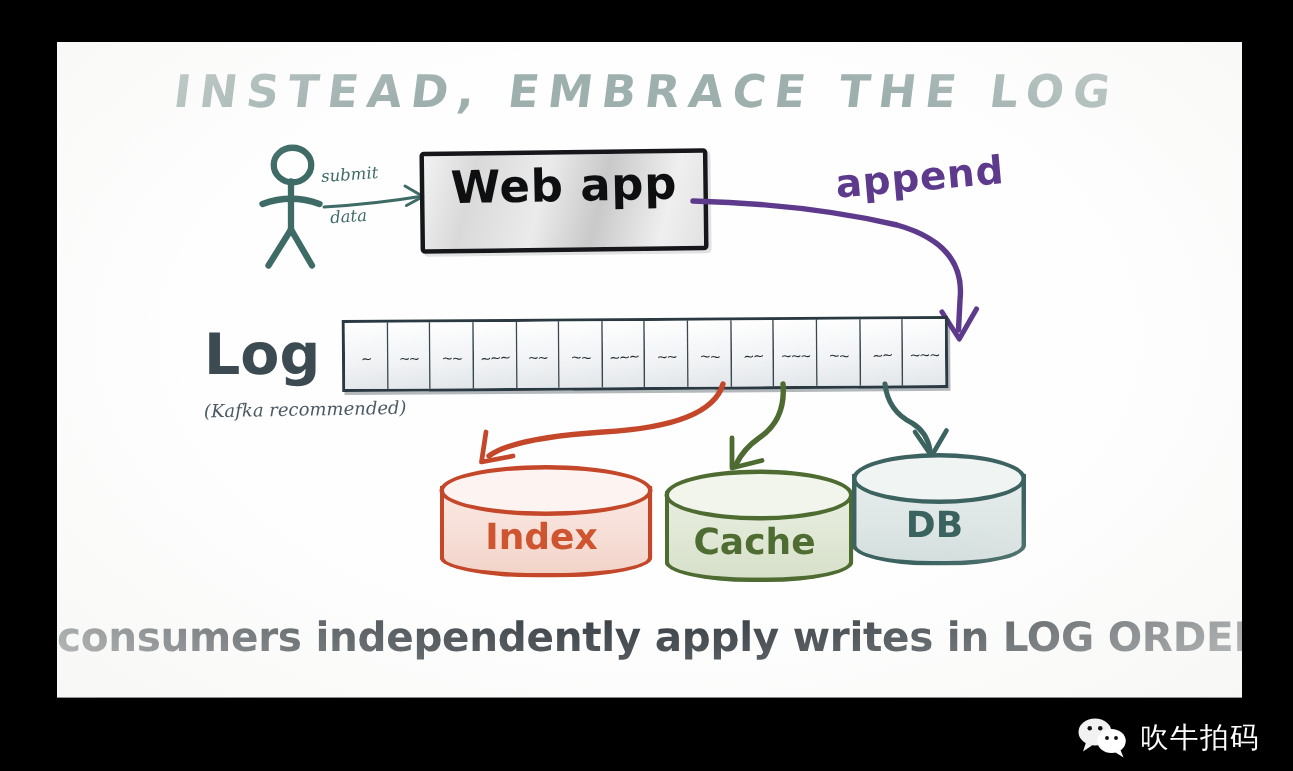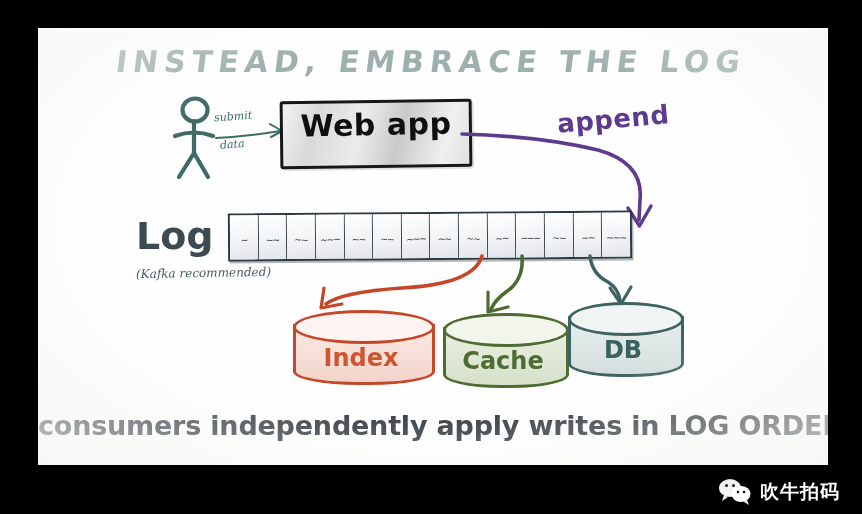--- a/index.html
+++ b/index.html
@@ -135,21 +135,21 @@
     font-family:"DejaVu Sans", sans-serif;
     letter-spacing:-.2px;white-space:nowrap;
   }
 
   
   #watermark{
     position:absolute;right:22px;bottom:8px;
     display:flex;align-items:center;gap:8px;
   }
   #watermark .wm-text{
-    color:#fff;font-size:19px;font-weight:700;
+    color:#fff;font-size:19px;font-weight:400;
     font-family:"DejaVu Sans", sans-serif;letter-spacing:1px;
   }
 
   svg{overflow:visible;}
 </style>
 </head>
 <body>
 
 <div id="stage">
 

